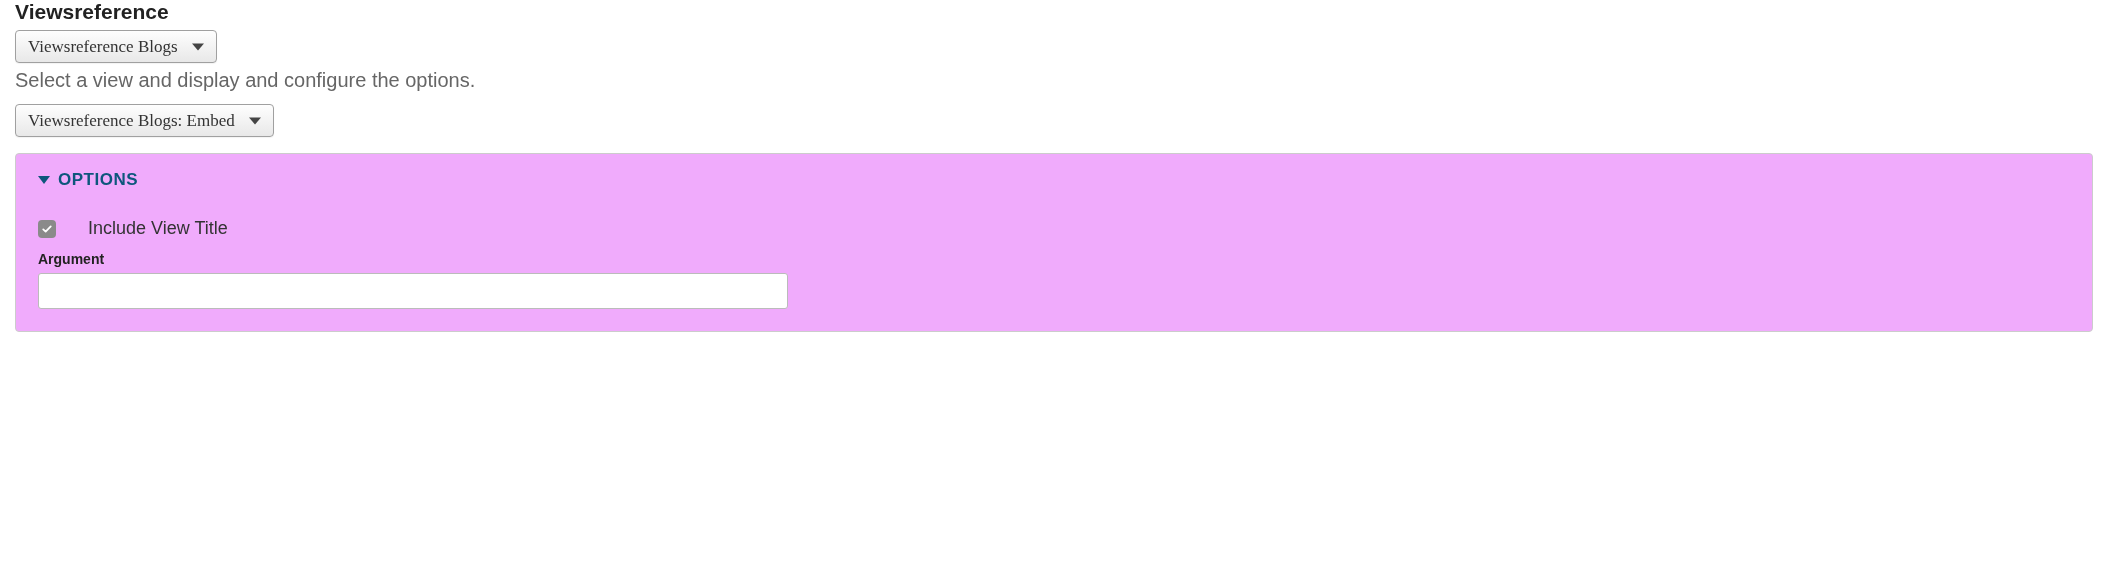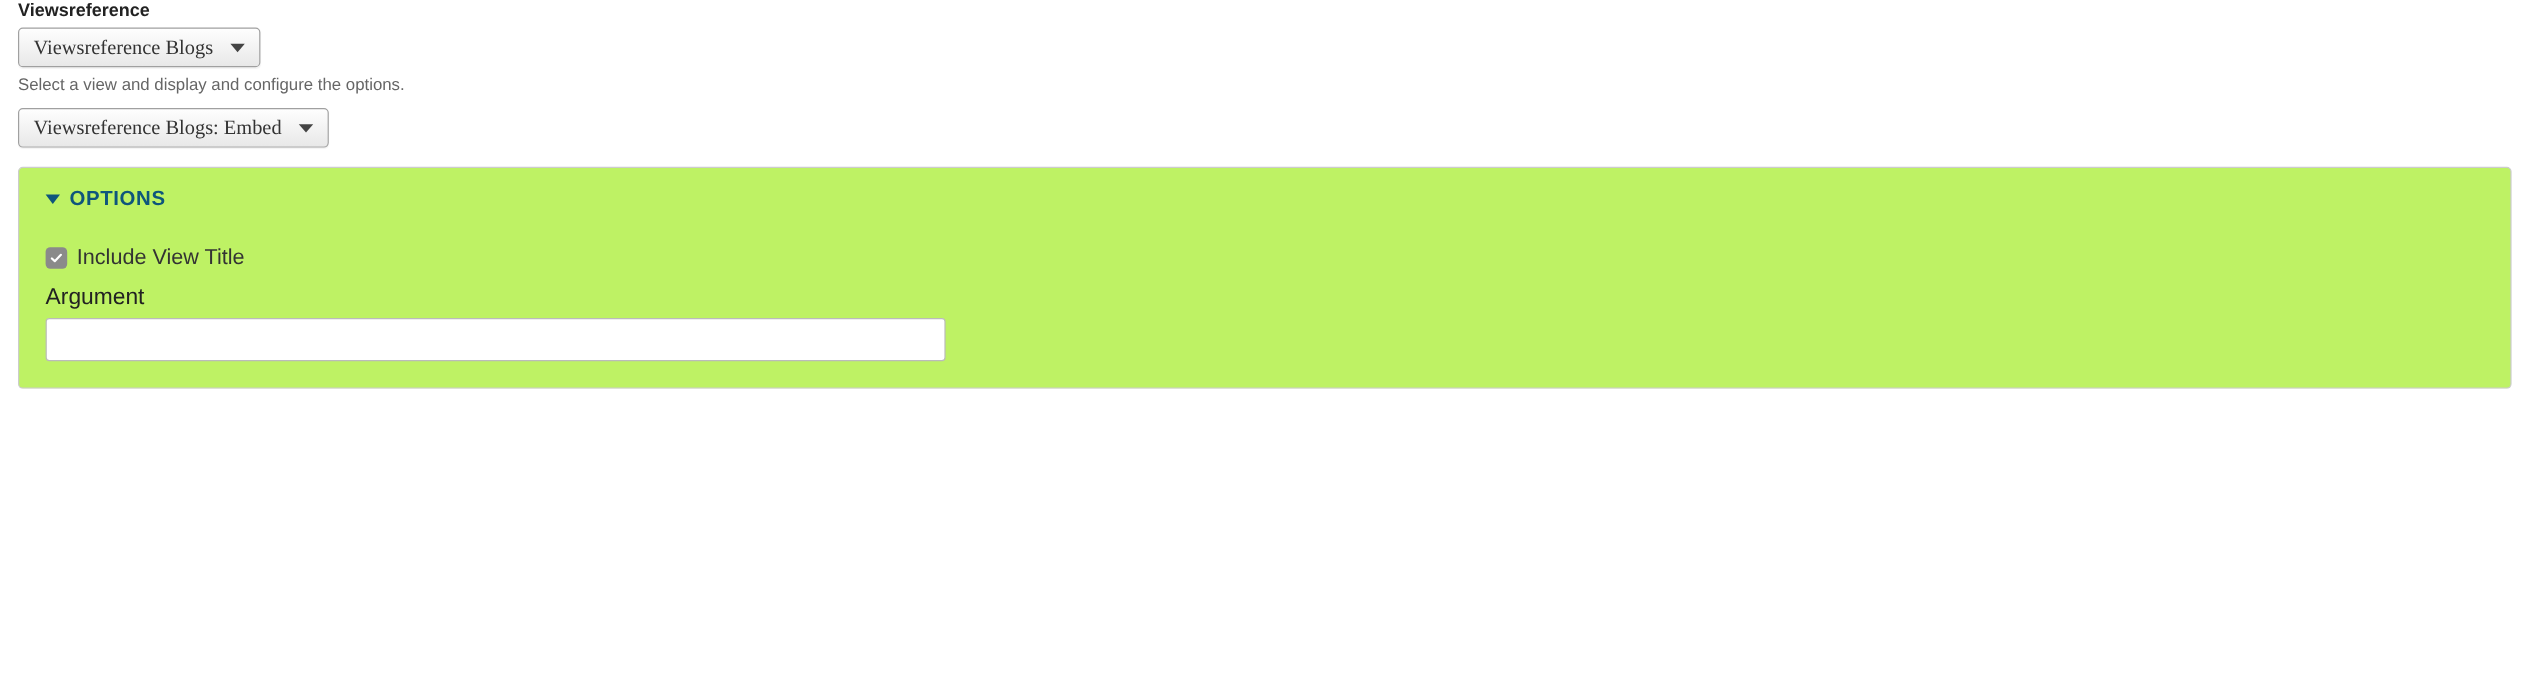--- a/index.html
+++ b/index.html
@@ -13,21 +13,21 @@
       color: #333;
       padding: 0 15px;
       background: #fff;
     }
     .form-item {
       margin-bottom: 12px;
     }
     .label {
       font-weight: bold;
       color: #222;
-      font-size: 15px;
+      font-size: 21px;
       display: block;
       margin-bottom: 6px;
     }
     .select-wrapper {
       display: inline-block;
       position: relative;
       background: linear-gradient(to bottom, #fefefe 0%, #e8e8e8 100%);
       border: 1px solid #a0a0a0;
       border-radius: 4px;
       box-shadow: 0 1px 1px rgba(0,0,0,0.05);
@@ -51,27 +51,27 @@
       transform: translateY(-50%);
       pointer-events: none;
       width: 0;
       height: 0;
       border-left: 6px solid transparent;
       border-right: 6px solid transparent;
       border-top: 7px solid #444;
     }
     .description {
       color: #666;
-      font-size: 14px;
+      font-size: 20px;
       margin-top: 6px;
     }
     .fieldset {
       border: 1px solid #ccc;
       border-radius: 4px;
-      background: #bef264;
+      background: #f0abfc;
       padding: 14px 22px 22px 22px;
       margin-top: 16px;
     }
     .fieldset-legend {
       color: #0e567c;
       font-weight: bold;
       font-size: 17px;
       letter-spacing: 0.5px;
       cursor: pointer;
       display: inline-flex;
@@ -84,20 +84,21 @@
       height: 0;
       border-left: 6px solid transparent;
       border-right: 6px solid transparent;
       border-top: 8px solid #0e567c;
       margin-right: 8px;
     }
     .checkbox-row {
       display: flex;
       align-items: center;
       margin-bottom: 12px;
+      gap: 24px;
     }
     .checkbox {
       width: 18px;
       height: 18px;
       border-radius: 4px;
       background: #8a8a8a;
       display: inline-flex;
       align-items: center;
       justify-content: center;
       margin-right: 8px;
@@ -117,23 +118,23 @@
       max-width: 100%;
       height: 36px;
       border: 1px solid #bbb;
       border-radius: 3px;
       padding: 4px 8px;
       font-size: 16px;
       font-family: inherit;
       background: #fff;
     }
     .argument-label {
-      font-weight: normal;
+      font-weight: bold;
       color: #222;
-      font-size: 19px;
+      font-size: 14px;
       display: block;
       margin-bottom: 6px;
     }
   </style>
 </head>
 <body>
 
 <div class="form-item">
   <label class="label">Viewsreference</label>
   <div class="select-wrapper">

